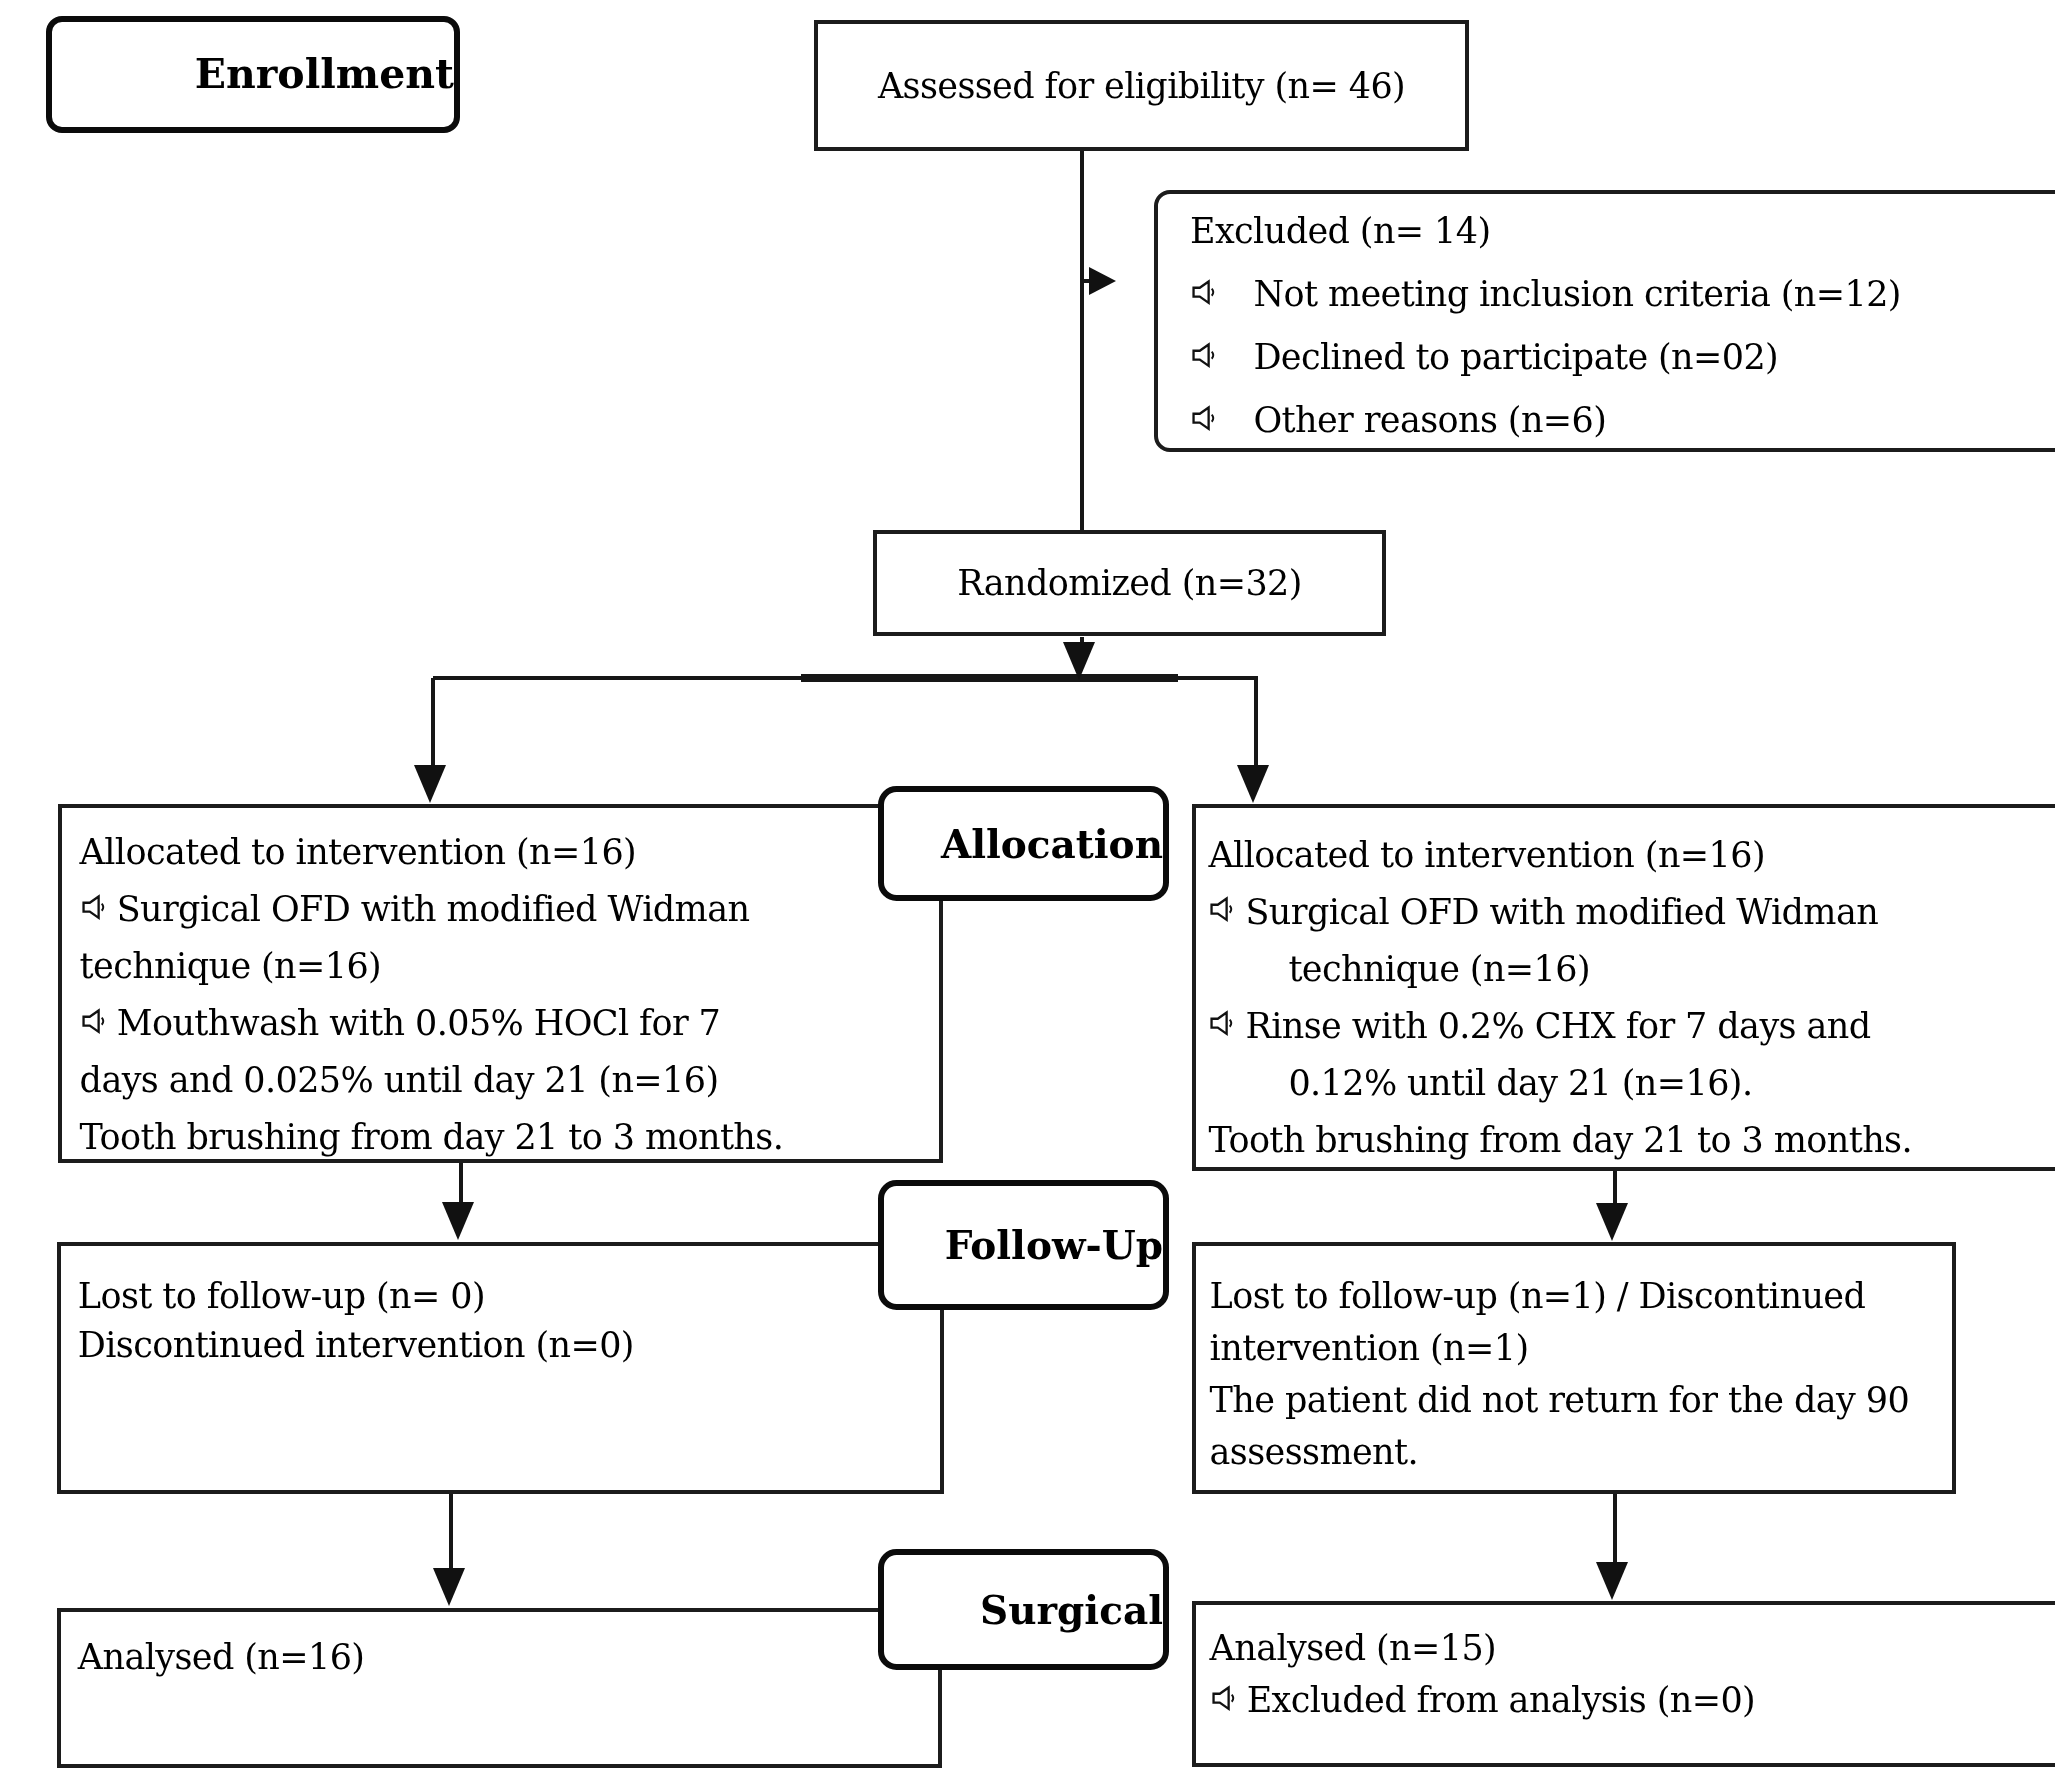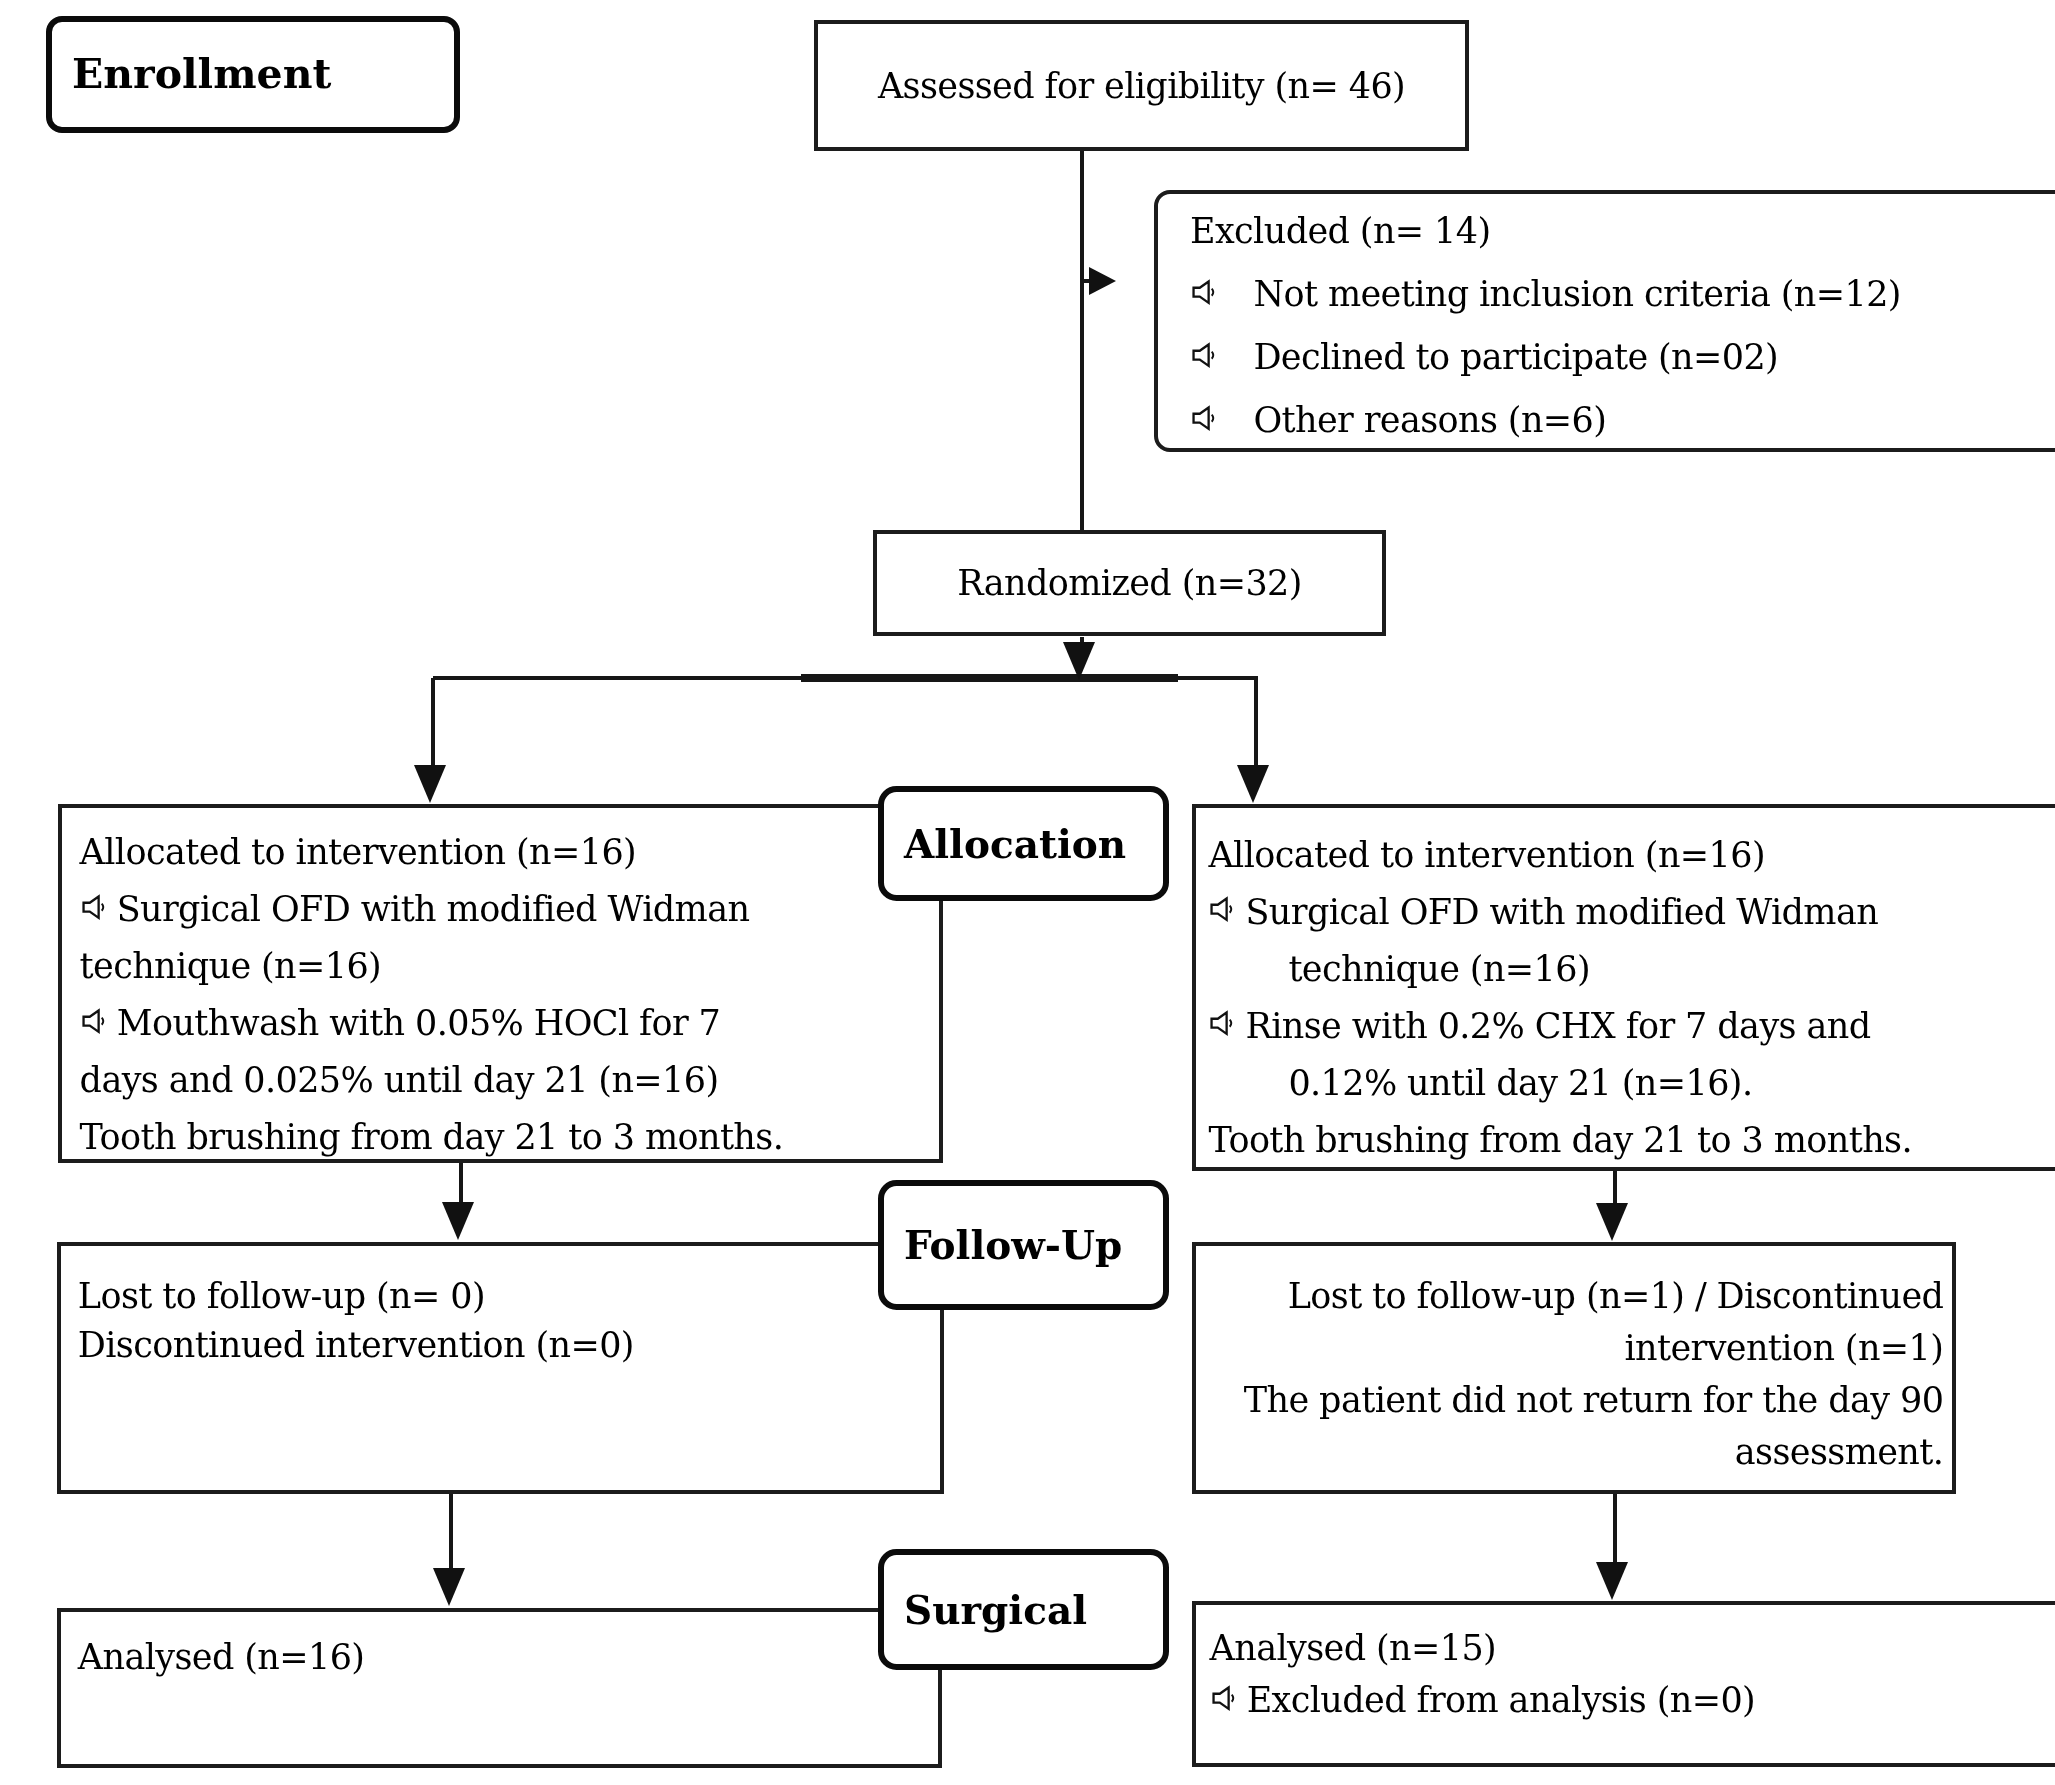--- a/index.html
+++ b/index.html
@@ -20,21 +20,21 @@
     z-index:2;
     margin-left:41px;
   }
   .box.center{display:flex;align-items:center;justify-content:center;text-align:center;}
   .pill{
     position:absolute;
     background:#fff;
     border:6.8px solid #0b0b0b;
     border-radius:18.5px;
     box-sizing:border-box;
-    display:flex;align-items:center;justify-content:flex-start;
+    display:flex;align-items:center;justify-content:flex-end;
     font-weight:700;
     font-size:39px;
     z-index:6;
     padding-left:20px;
   }
   .vline,.hline{position:absolute;background:#161616;z-index:1;}
   .arr-d{
     position:absolute;width:0;height:0;z-index:3;
     border-left:16.7px solid transparent;
     border-right:16.7px solid transparent;
@@ -165,21 +165,21 @@
 
   <div class="pill" style="left:878px;top:1180px;width:291px;height:130px;">
     <span>Follow-Up</span>
   </div>
 
   <div class="box" style="left:15.5px;top:1242px;width:887px;height:252px;padding:26px 12.4px 0 17.3px;line-height:49px;">
     <div class="line">Lost to follow-up (n= 0)</div>
     <div class="line">Discontinued intervention (n=0)</div>
   </div>
 
-  <div class="box" style="left:1151px;top:1242px;width:764px;height:252px;padding:23.5px 8.7px 0 13.6px;line-height:52px;text-align:right;">
+  <div class="box" style="left:1151px;top:1242px;width:764px;height:252px;padding:23.5px 8.7px 0 13.6px;line-height:52px;">
     <div class="line">Lost to follow-up (n=1) / Discontinued</div>
     <div class="line">intervention (n=1)</div>
     <div class="line">The patient did not return for the day 90</div>
     <div class="line">assessment.</div>
   </div>
 
   <div class="vline" style="left:449px;top:1492px;width:4.3px;height:79px;"></div>
   <div class="arr-d" style="left:433px;top:1568px;"></div>
   <div class="vline" style="left:1613px;top:1492px;width:4.3px;height:73px;"></div>
   <div class="arr-d" style="left:1596px;top:1562px;"></div>

